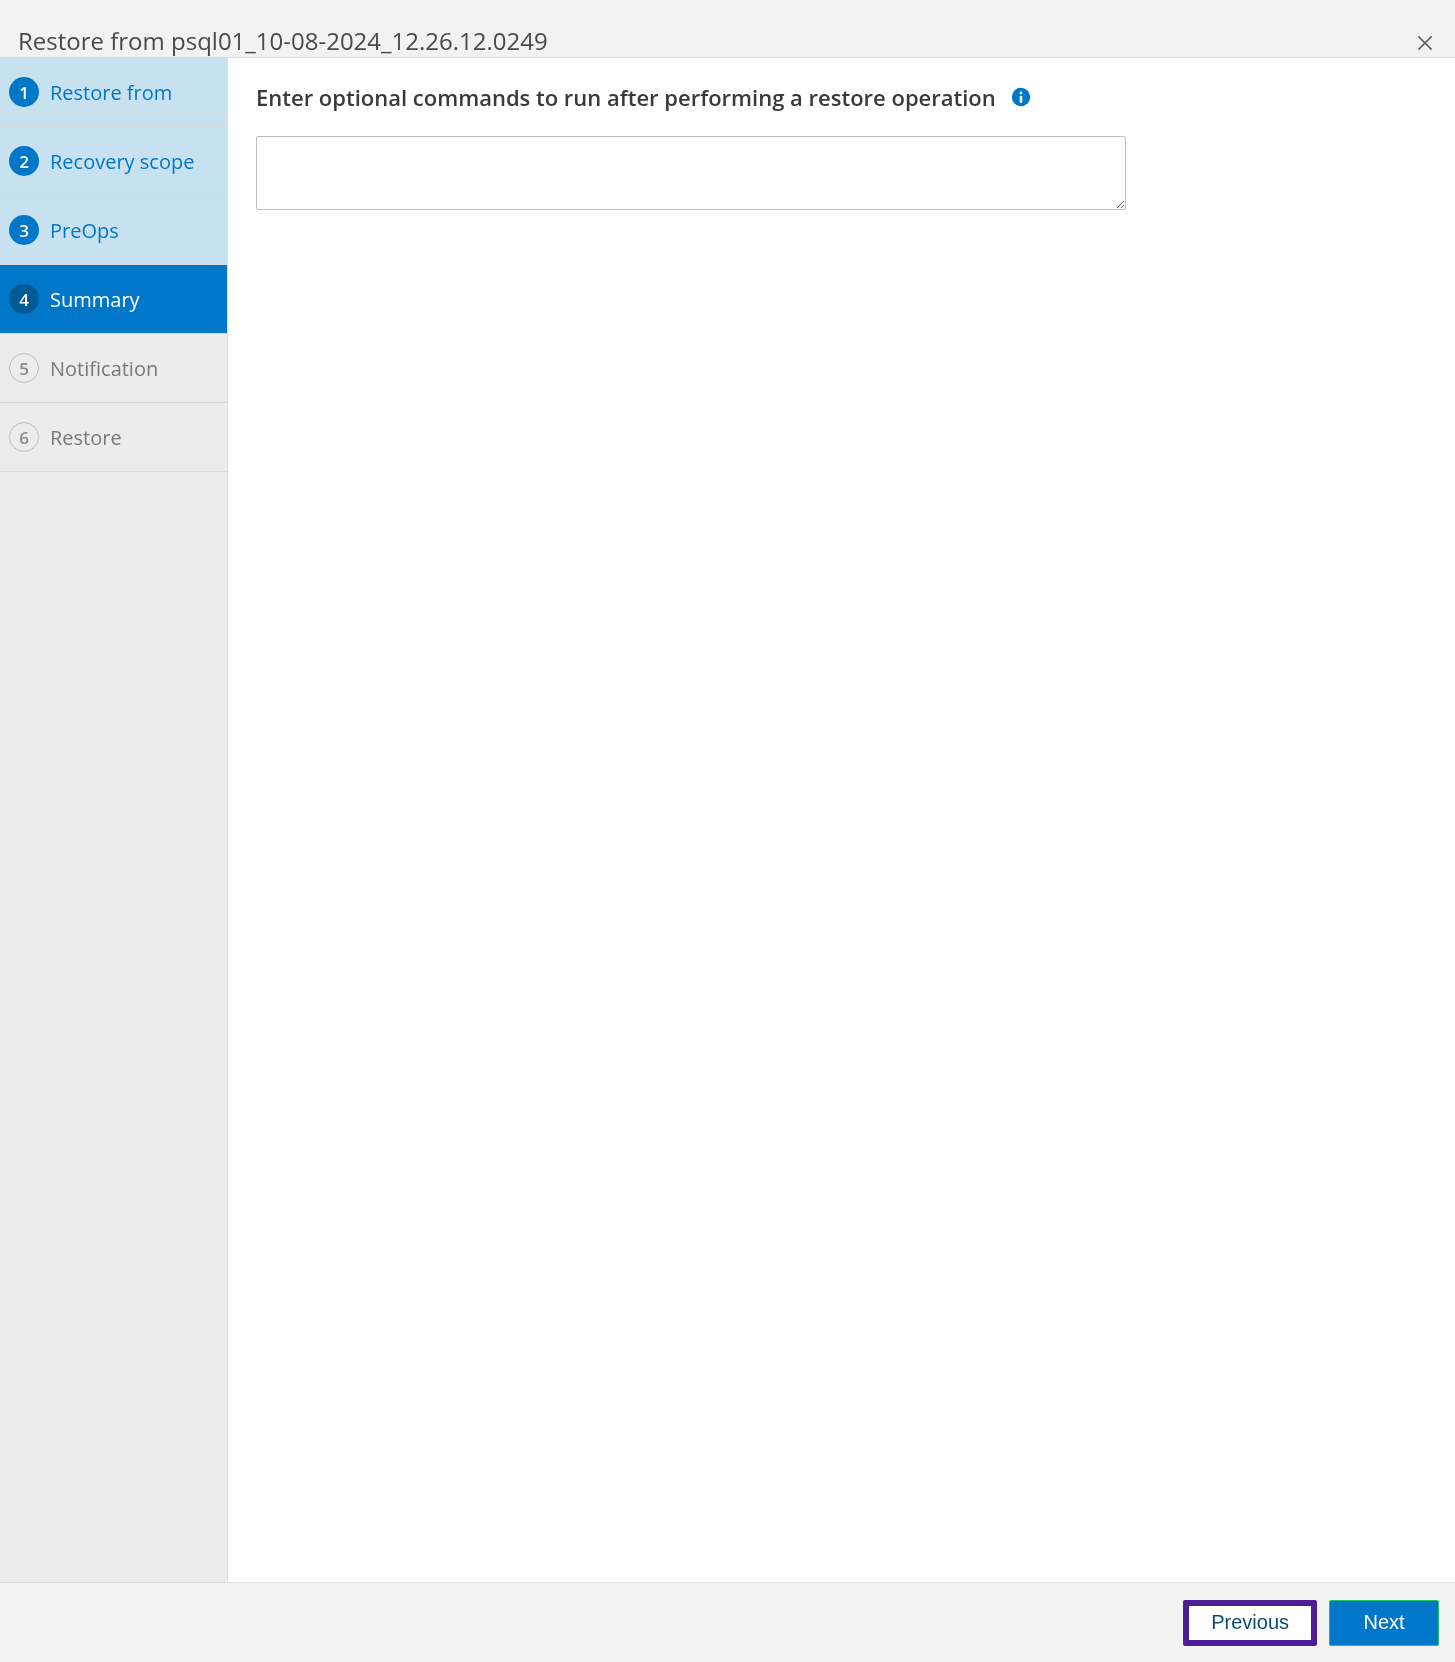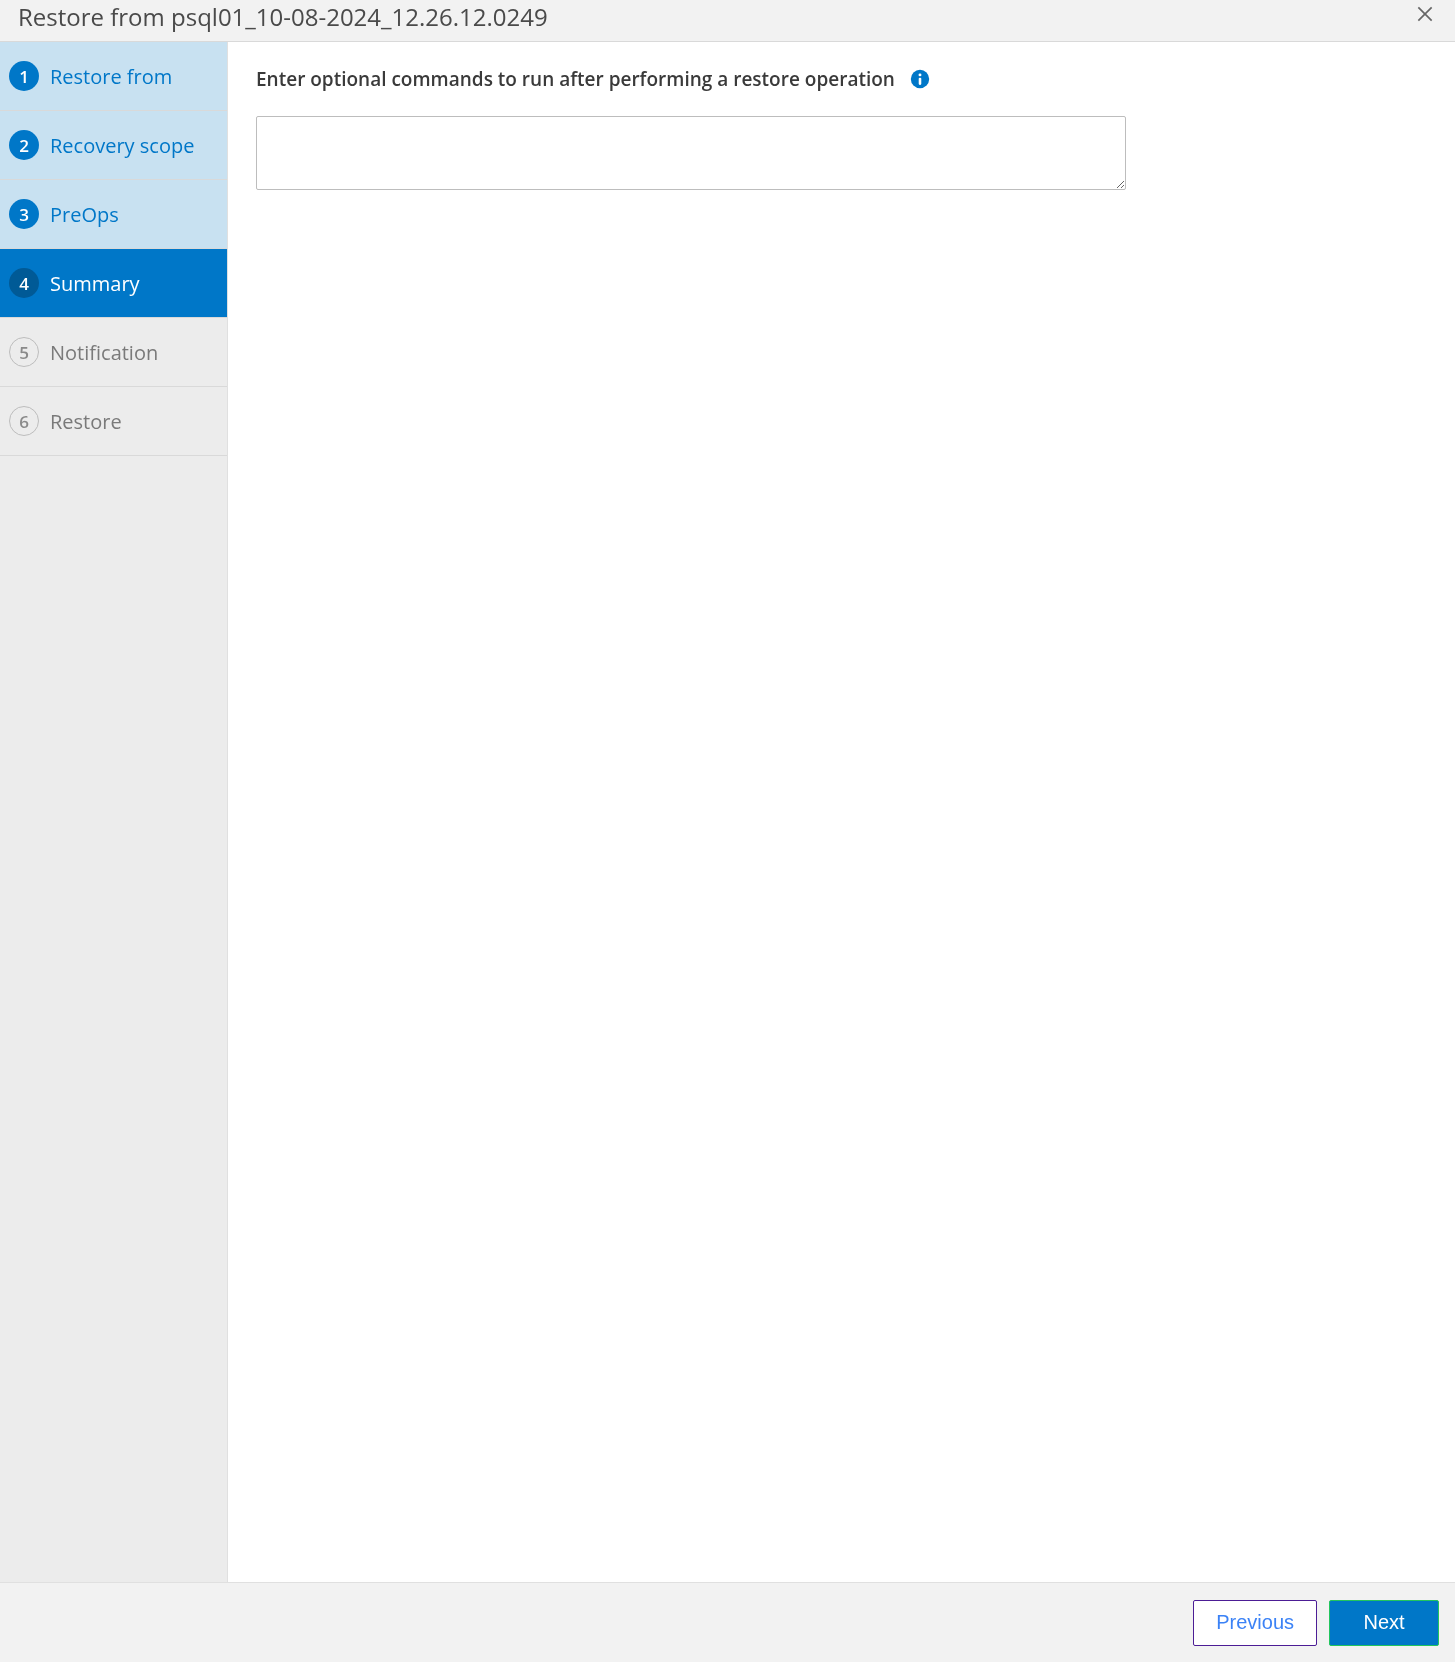--- a/index.html
+++ b/index.html
@@ -15,23 +15,23 @@
     }
     .dialog {
       display: flex;
       flex-direction: column;
       width: 1455px;
       height: 1662px;
       background: #f2f2f2;
     }
     .header {
       display: flex;
-      align-items: flex-start;
+      align-items: flex-end;
       justify-content: space-between;
-      height: 42px;
+      height: 58px;
       padding: 0 16px 0 18px;
       border-bottom: 1px solid #d9d9d9;
       background: #f2f2f2;
     }
     .header-title {
       font-size: 24px;
       font-weight: 400;
       color: #4a4a4a;
     }
     .close-btn {
@@ -113,21 +113,21 @@
       padding: 24px 28px;
       overflow: auto;
     }
     .section-title-row {
       display: flex;
       align-items: center;
       gap: 14px;
       margin-bottom: 24px;
     }
     .section-title {
-      font-size: 19px;
+      font-size: 22px;
       font-weight: 600;
       color: #3a3a3a;
     }
     .info-icon {
       width: 22px;
       height: 22px;
       display: inline-flex;
       align-items: center;
       justify-content: center;
       cursor: pointer;
@@ -171,22 +171,22 @@
       padding: 0 22px;
       font-size: 20px;
       border-radius: 2px;
       cursor: pointer;
       display: inline-flex;
       align-items: center;
       justify-content: center;
     }
     .btn-secondary {
       background: #ffffff;
-      color: #3b82f6;
-      border: 1px solid #4c1d95;
+      color: #0c4a6e;
+      border: 6px solid #4c1d95;
     }
     .btn-primary {
       background: #0077c8;
       color: #ffffff;
       border: 1px solid #22c55e;
     }
   </style>
 </head>
 <body>
 

